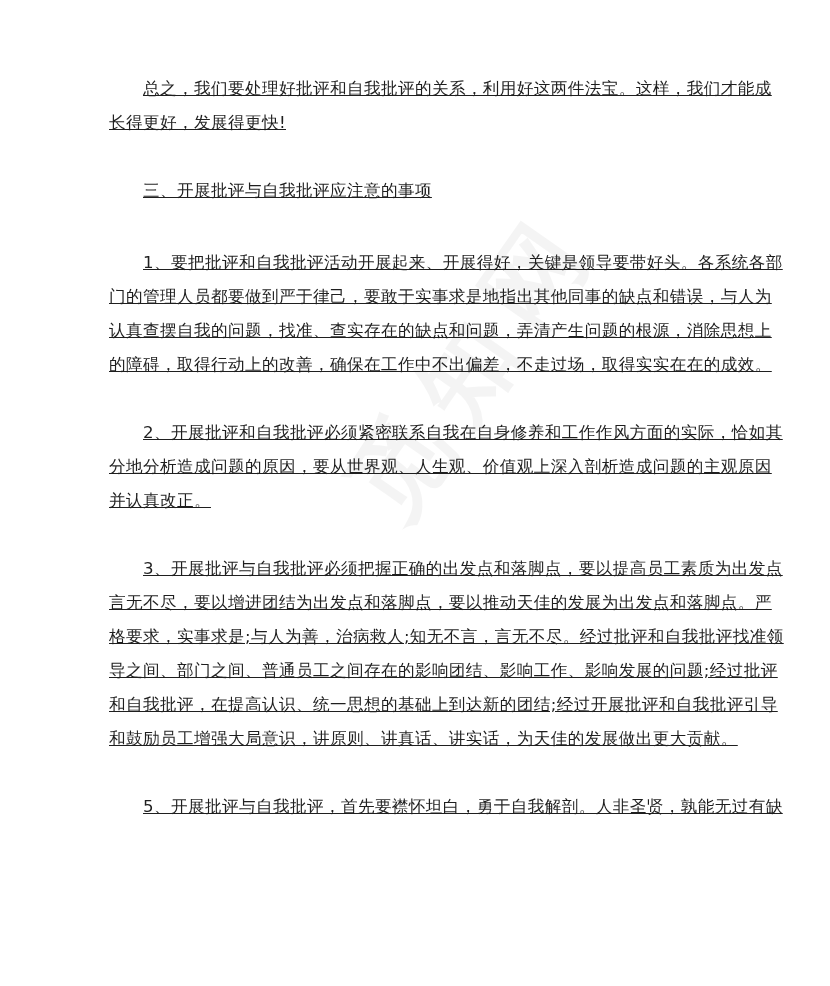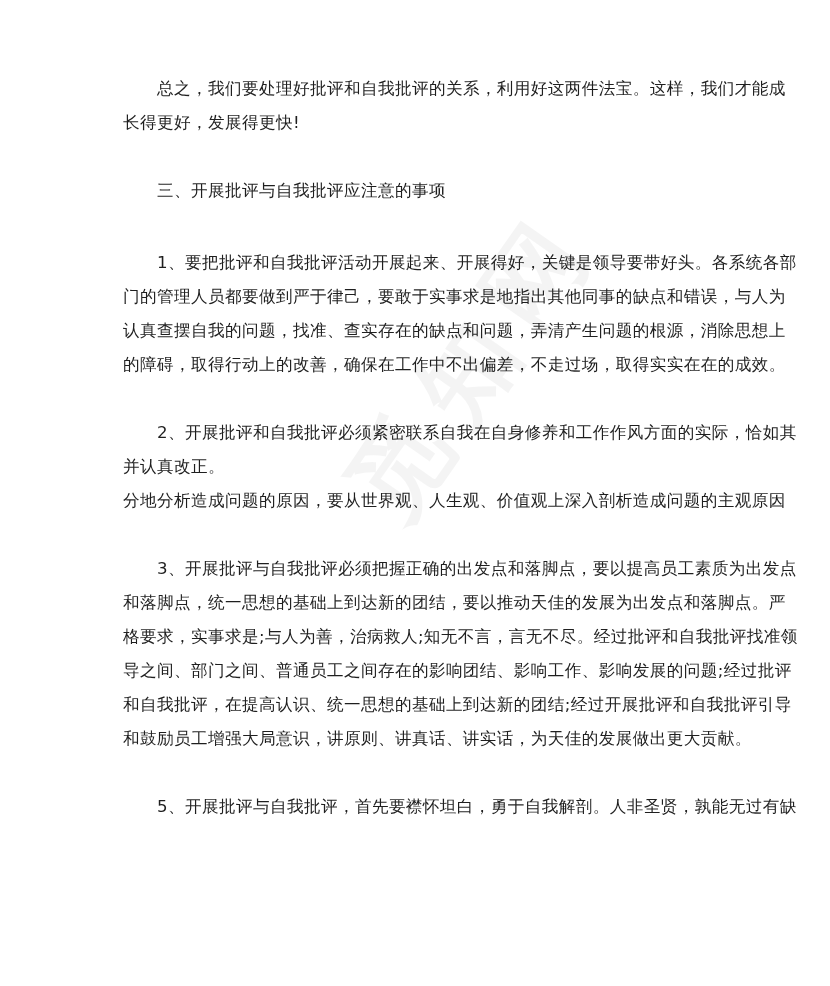--- a/index.html
+++ b/index.html
@@ -36,21 +36,22 @@
       pointer-events: none;
       user-select: none;
     }
     .content {
       position: absolute;
       left: 105px;
       top: 72px;
       width: 622px;
     }
     .para {
-      margin: 0 0 34px 18px;
+      margin: 0 0 34px 4px;
+      text-decoration: underline;
     }
     .line {
       display: block;
       height: 34px;
       line-height: 34px;
       font-size: 16.6px;
       white-space: nowrap;
       letter-spacing: 0.4px;
     }
     .indent {
@@ -77,27 +78,27 @@
 
     <div class="para">
       <span class="line indent">1、要把批评和自我批评活动开展起来、开展得好，关键是领导要带好头。各系统各部</span>
       <span class="line">门的管理人员都要做到严于律己，要敢于实事求是地指出其他同事的缺点和错误，与人为</span>
       <span class="line">认真查摆自我的问题，找准、查实存在的缺点和问题，弄清产生问题的根源，消除思想上</span>
       <span class="line">的障碍，取得行动上的改善，确保在工作中不出偏差，不走过场，取得实实在在的成效。</span>
     </div>
 
     <div class="para">
       <span class="line indent">2、开展批评和自我批评必须紧密联系自我在自身修养和工作作风方面的实际，恰如其</span>
+      <span class="line">分地分析造成问题的原因，要从世界观、人生观、价值观上深入剖析造成问题的主观原因</span>
       <span class="line">并认真改正。</span>
-      <span class="line">分地分析造成问题的原因，要从世界观、人生观、价值观上深入剖析造成问题的主观原因</span>
     </div>
 
     <div class="para">
       <span class="line indent">3、开展批评与自我批评必须把握正确的出发点和落脚点，要以提高员工素质为出发点</span>
-      <span class="line">和落脚点，统一思想的基础上到达新的团结，要以推动天佳的发展为出发点和落脚点。严</span>
+      <span class="line">言无不尽，要以增进团结为出发点和落脚点，要以推动天佳的发展为出发点和落脚点。严</span>
       <span class="line">格要求，实事求是;与人为善，治病救人;知无不言，言无不尽。经过批评和自我批评找准领</span>
       <span class="line">导之间、部门之间、普通员工之间存在的影响团结、影响工作、影响发展的问题;经过批评</span>
       <span class="line">和自我批评，在提高认识、统一思想的基础上到达新的团结;经过开展批评和自我批评引导</span>
       <span class="line">和鼓励员工增强大局意识，讲原则、讲真话、讲实话，为天佳的发展做出更大贡献。</span>
     </div>
 
     <div class="para">
       <span class="line indent">5、开展批评与自我批评，首先要襟怀坦白，勇于自我解剖。人非圣贤，孰能无过有缺</span>
     </div>
 

